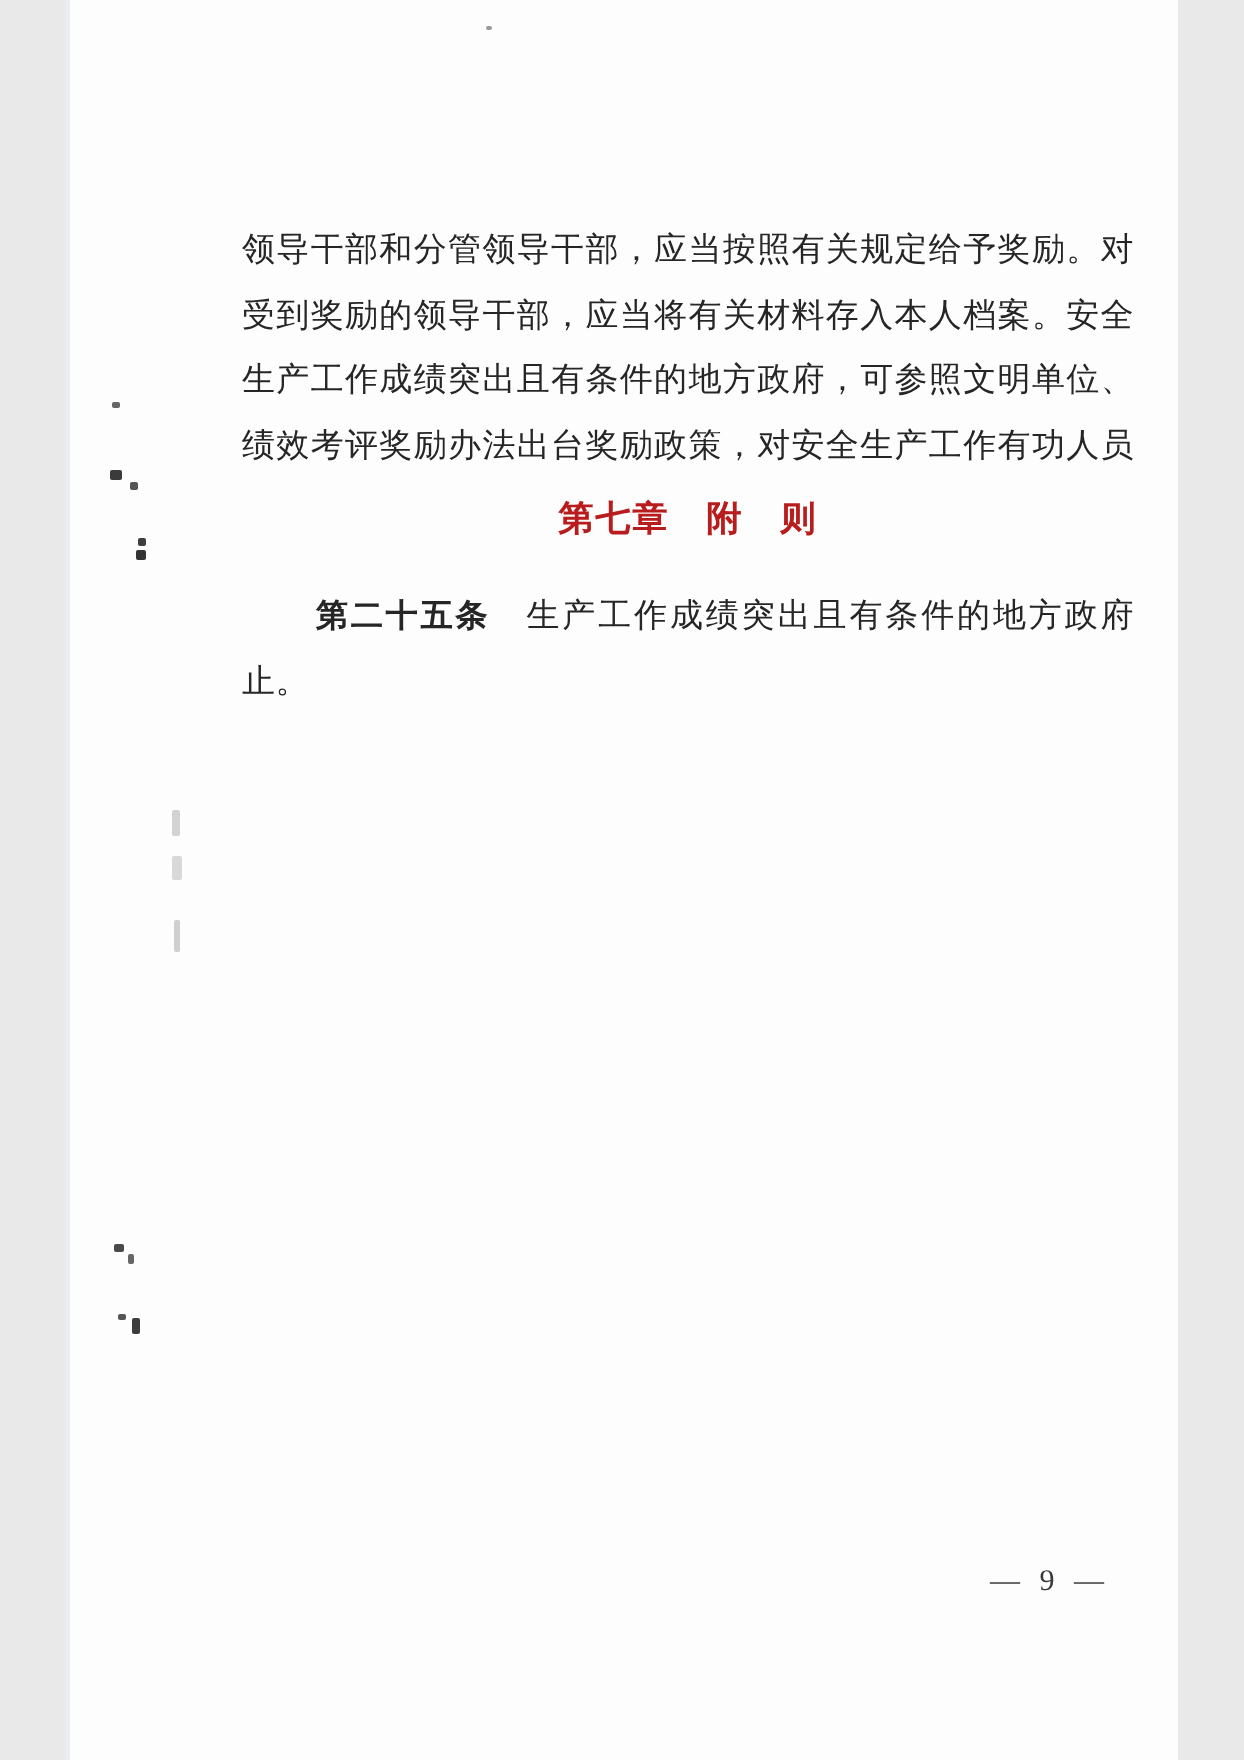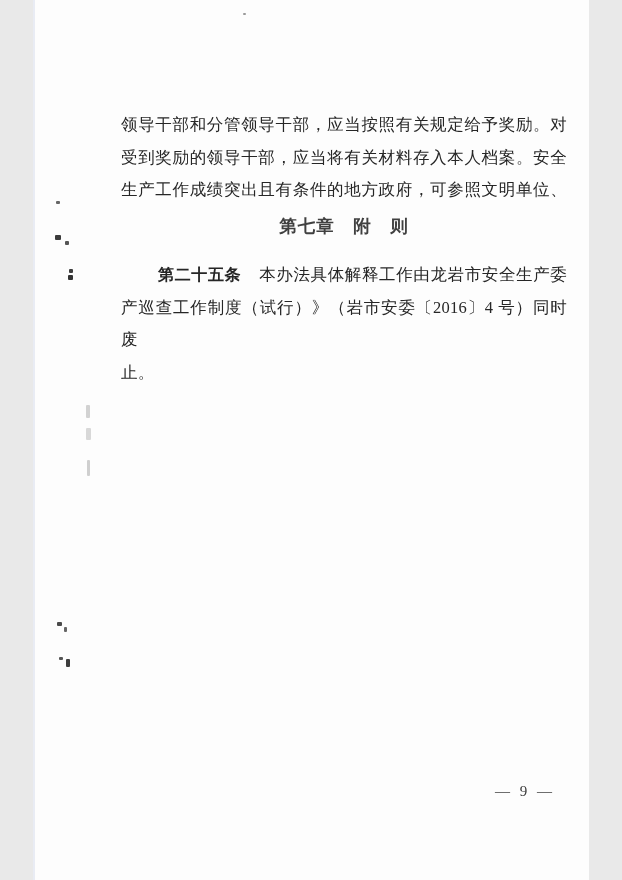--- a/index.html
+++ b/index.html
@@ -50,21 +50,21 @@
     margin-right: 18px;
   }
   .chapter {
     margin: 3px 0 16px 0;
     text-align: center;
     font-weight: bold;
     font-family: "Liberation Sans", "DejaVu Sans", sans-serif;
     font-size: 17.5px;
     line-height: 32.7px;
     letter-spacing: 1px;
-    color: #404040;
+    color: #b91c1c;
   }
   .pagenum {
     position: absolute;
     left: 462px;
     top: 781px;
     font-size: 15px;
     letter-spacing: 3px;
     color: #3a3a3a;
     line-height: 20px;
   }
@@ -92,27 +92,27 @@
   <div class="speck" style="left:24px;top:622px;width:5px;height:4px;background:#4a4a4a;"></div>
   <div class="speck" style="left:31px;top:627px;width:3px;height:5px;background:#666;"></div>
   <div class="speck" style="left:26px;top:657px;width:4px;height:3px;background:#555;"></div>
   <div class="speck" style="left:33px;top:659px;width:4px;height:8px;background:#3d3d3d;"></div>
 
   <main class="textblock">
 
     <div class="line just">领导干部和分管领导干部，应当按照有关规定给予奖励。对</div>
     <div class="line just">受到奖励的领导干部，应当将有关材料存入本人档案。安全</div>
     <div class="line just">生产工作成绩突出且有条件的地方政府，可参照文明单位、</div>
+    <div class="line just">绩效考评奖励办法出台奖励政策，对安全生产工作有功人员</div>
 
     <div class="chapter">第七章　附　则</div>
 
     <div class="line just indent">
-      <b class="lbl">第二十五条</b><span>本办法具体解释工作由龙岩市安全生产委</span>
+      <b class="lbl">第二十五条</b><span>生产工作成绩突出且有条件的地方政府</span>
     </div>
 
-    <div class="line just">产巡查工作制度（试行）》（岩市安委〔2016〕4 号）同时废</div>
     <div class="line">止。</div>
 
   </main>
 
   <div class="pagenum">— 9 —</div>
 
 </div>
 
 </body></html>

